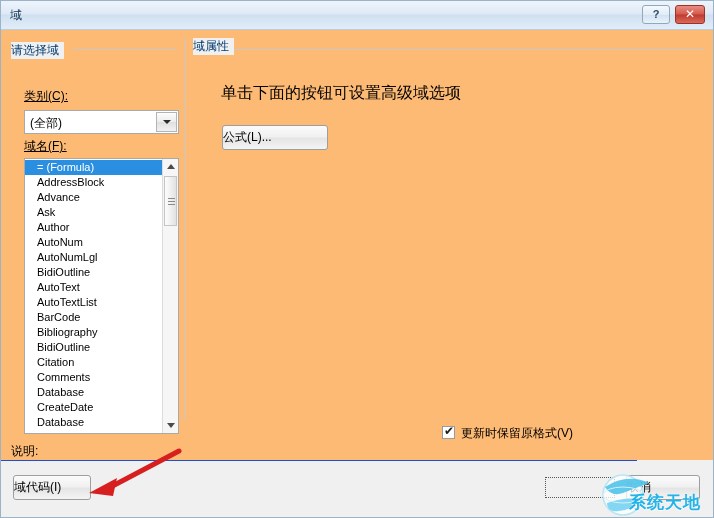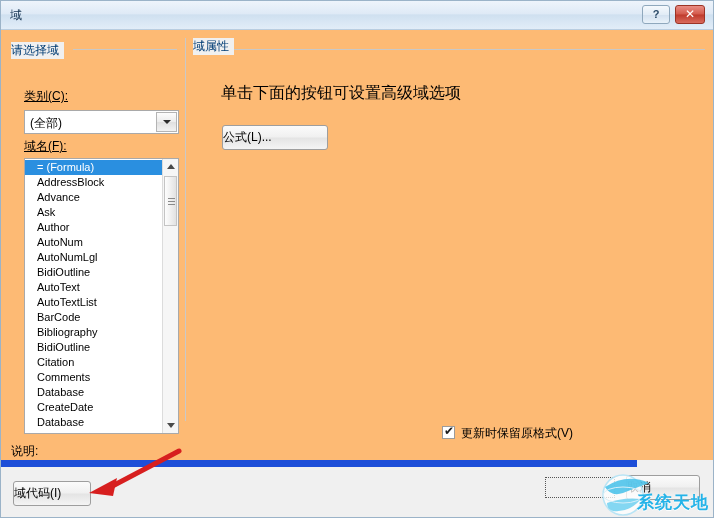--- a/index.html
+++ b/index.html
@@ -276,21 +276,21 @@
     color: #000;
     white-space: nowrap;
   }
 
   
   #footer {
     position: absolute;
     left: 0; top: 459px;
     width: 636px; height: 57px;
     background: #f0f0f0;
-    border-top: 7px solid #1d4ed8;
+    border-top: 1px solid #1d4ed8;
   }
   #fieldcode-button {
     left: 12px; top: 14px;
     width: 78px; height: 25px;
     line-height: 23px;
   }
   #ok-button {
     left: 542px; top: 474px;
     width: 74px; height: 25px;
     line-height: 23px;
@@ -320,21 +320,21 @@
   
   #watermark {
     position: absolute;
     left: 592px; top: 468px;
     width: 122px; height: 50px;
     z-index: 25;
     pointer-events: none;
   }
   #wm-text {
     position: absolute;
-    left: 44px; top: 22px;
+    left: 36px; top: 22px;
     font-size: 17px;
     font-weight: bold;
     color: #24b3e8;
     letter-spacing: 1px;
     text-shadow: 0 1px 0 rgba(255,255,255,.85);
     white-space: nowrap;
     text-align: center;
   }
 </style>
 </head>

